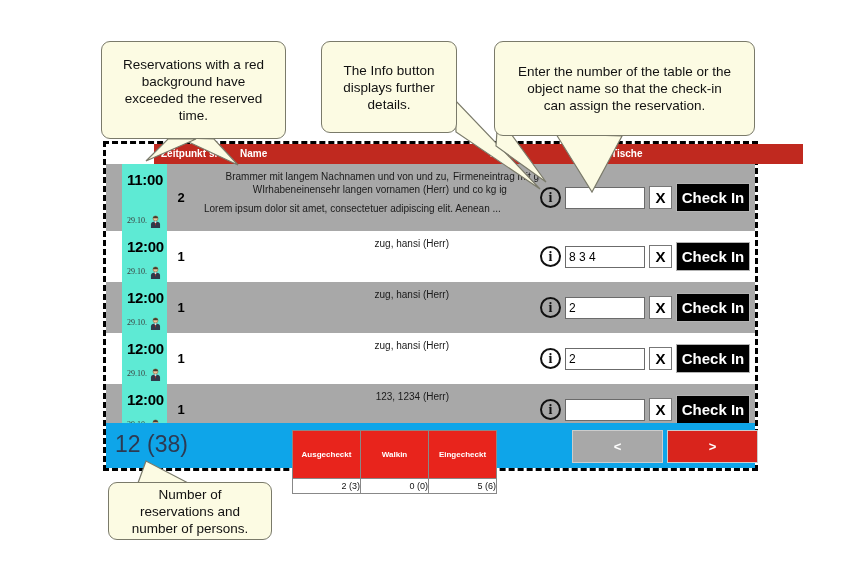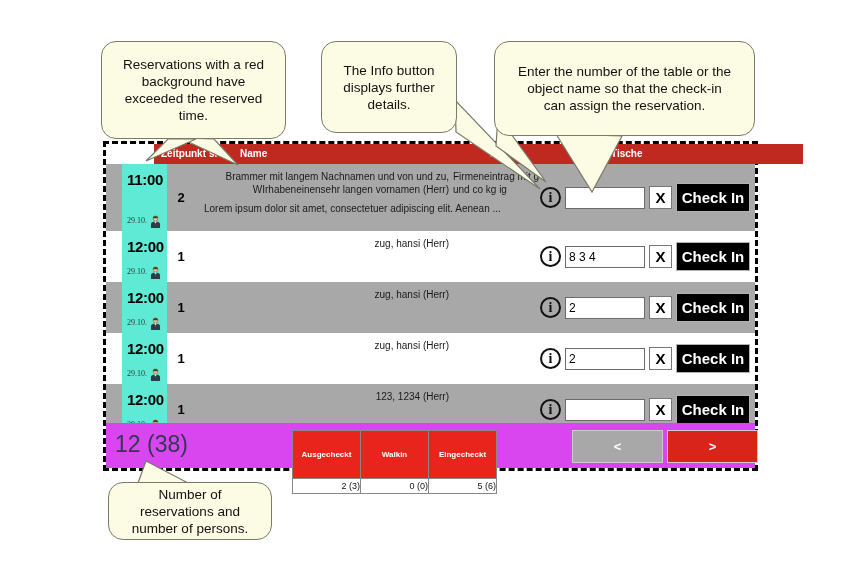--- a/index.html
+++ b/index.html
@@ -185,21 +185,21 @@
     justify-content: center;
     cursor: pointer;
     font-family: "Liberation Sans", sans-serif;
   }
 
   
   #footer {
     position: absolute;
     left: 0; bottom: 0;
     width: 100%; height: 45px;
-    background: #d946ef;
+    background: #0ea5e9;
     display: flex;
     align-items: center;
   }
   #total-count {
     position: absolute;
     left: 9px; top: 8px;
     font-size: 23px;
     color: #2d3a52;
     font-family: "Liberation Sans", sans-serif;
   }
@@ -254,21 +254,21 @@
     justify-content: center;
     cursor: pointer;
     font-family: "Liberation Sans", sans-serif;
   }
 
   
   .callout {
     position: absolute;
     background: #fcfbe3;
     border: 1.5px solid #7a7a6a;
-    border-radius: 15px;
+    border-radius: 9px;
     font-size: 13.5px;
     line-height: 17px;
     color: #111111;
     text-align: center;
     padding: 8px 20px;
     display: flex;
     align-items: center;
     justify-content: center;
     z-index: 20;
   }

